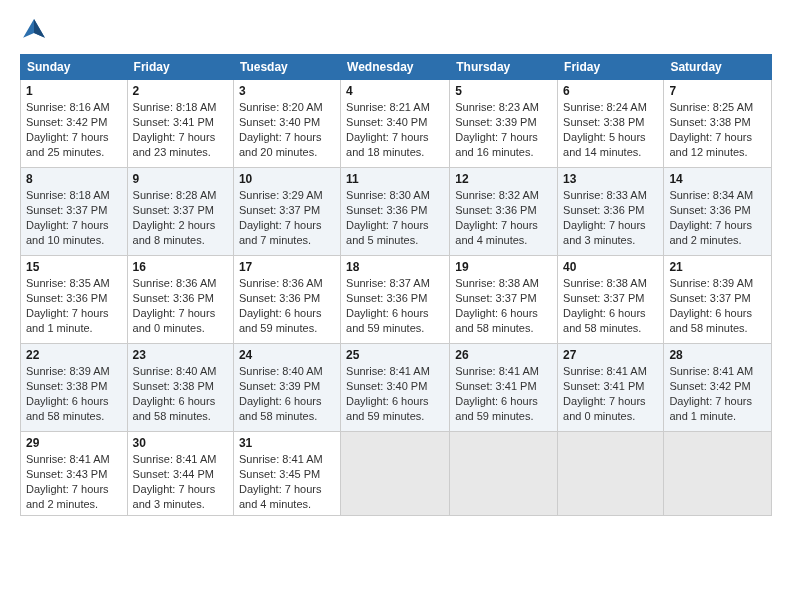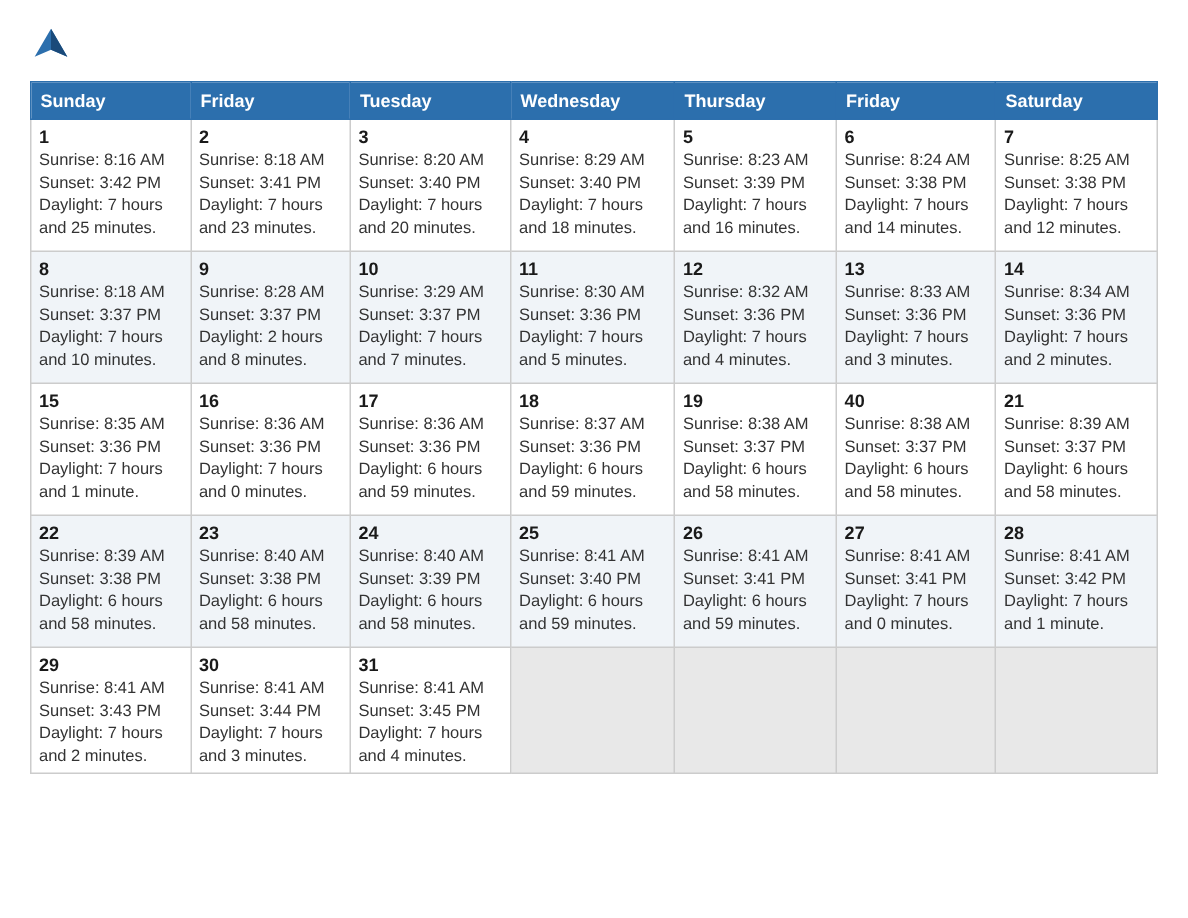--- a/index.html
+++ b/index.html
@@ -157,39 +157,39 @@
         <span class="day-num">3</span>
         <div class="day-info">
           <span>Sunrise: 8:20 AM</span><br>
           <span>Sunset: 3:40 PM</span><br>
           <span>Daylight: 7 hours and 20 minutes.</span>
         </div>
       </td>
           <td>
         <span class="day-num">4</span>
         <div class="day-info">
-          <span>Sunrise: 8:29 AM</span><br>
+          <span>Sunrise: 8:21 AM</span><br>
           <span>Sunset: 3:40 PM</span><br>
           <span>Daylight: 7 hours and 18 minutes.</span>
         </div>
       </td>
           <td>
         <span class="day-num">5</span>
         <div class="day-info">
           <span>Sunrise: 8:23 AM</span><br>
           <span>Sunset: 3:39 PM</span><br>
           <span>Daylight: 7 hours and 16 minutes.</span>
         </div>
       </td>
           <td>
         <span class="day-num">6</span>
         <div class="day-info">
           <span>Sunrise: 8:24 AM</span><br>
           <span>Sunset: 3:38 PM</span><br>
-          <span>Daylight: 7 hours and 14 minutes.</span>
+          <span>Daylight: 5 hours and 14 minutes.</span>
         </div>
       </td>
           <td>
         <span class="day-num">7</span>
         <div class="day-info">
           <span>Sunrise: 8:25 AM</span><br>
           <span>Sunset: 3:38 PM</span><br>
           <span>Daylight: 7 hours and 12 minutes.</span>
         </div>
       </td>

